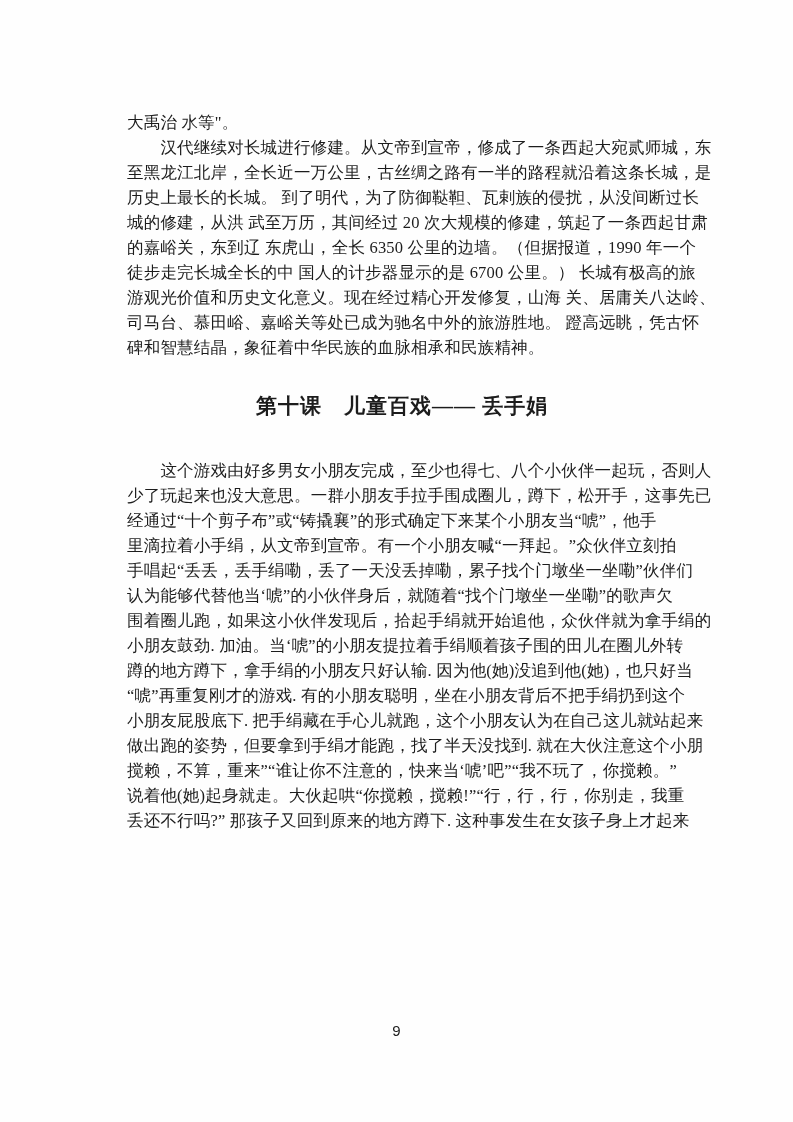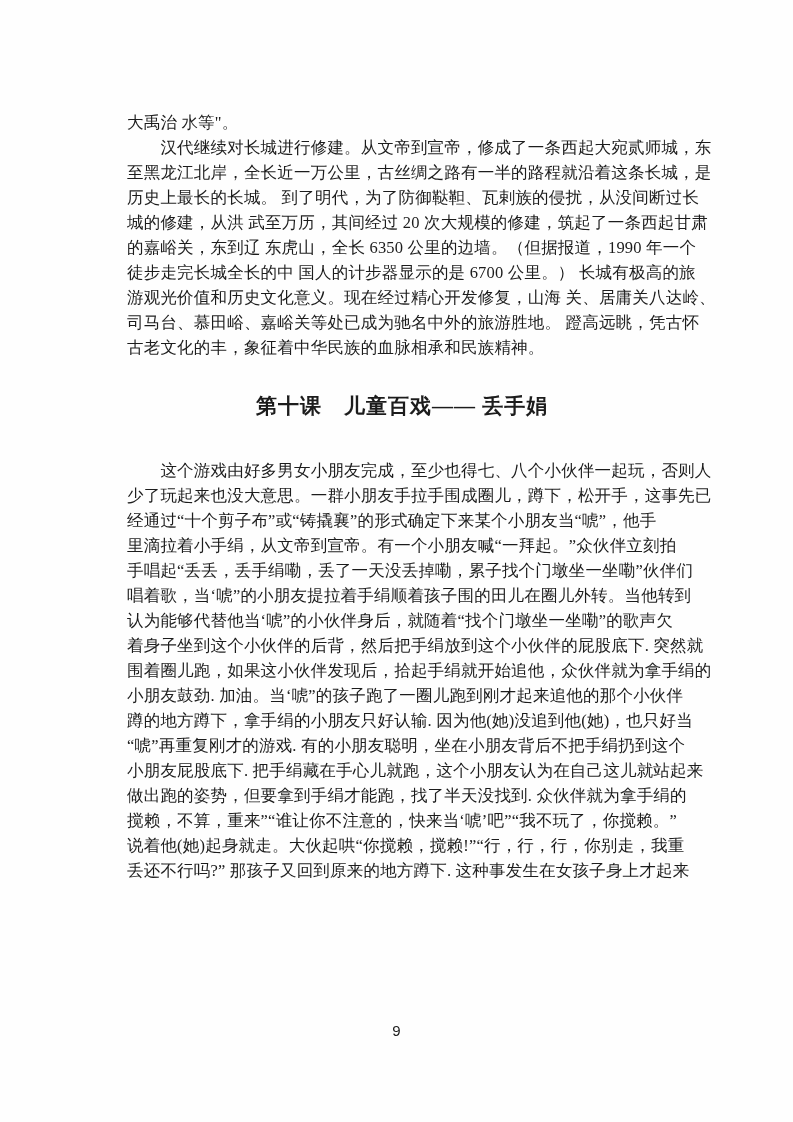--- a/index.html
+++ b/index.html
@@ -62,40 +62,38 @@
 
     <div>
         <div class="line">　　汉代继续对长城进行修建。从文帝到宣帝，修成了一条西起大宛贰师城，东</div>
         <div class="line">至黑龙江北岸，全长近一万公里，古丝绸之路有一半的路程就沿着这条长城，是</div>
         <div class="line">历史上最长的长城。 到了明代，为了防御鞑靼、瓦剌族的侵扰，从没间断过长</div>
         <div class="line">城的修建，从洪 武至万历，其间经过 20 次大规模的修建，筑起了一条西起甘肃</div>
         <div class="line">的嘉峪关，东到辽 东虎山，全长 6350 公里的边墙。（但据报道，1990 年一个</div>
         <div class="line">徒步走完长城全长的中 国人的计步器显示的是 6700 公里。） 长城有极高的旅</div>
         <div class="line">游观光价值和历史文化意义。现在经过精心开发修复，山海 关、居庸关八达岭、</div>
         <div class="line">司马台、慕田峪、嘉峪关等处已成为驰名中外的旅游胜地。 蹬高远眺，凭古怀</div>
-        <div class="line">古老文化的丰，象征着中华民族的血脉相承和民族精神。</div>
+        <div class="line">碑和智慧结晶，象征着中华民族的血脉相承和民族精神。</div>
       </div>
 
     <div class="heading">第十课　儿童百戏—— 丢手娟</div>
 
     <div>
         <div class="line">　　这个游戏由好多男女小朋友完成，至少也得七、八个小伙伴一起玩，否则人</div>
         <div class="line">少了玩起来也没大意思。一群小朋友手拉手围成圈儿，蹲下，松开手，这事先已</div>
         <div class="line">经通过“十个剪子布”或“铸撬襄”的形式确定下来某个小朋友当“唬”，他手</div>
         <div class="line">里滴拉着小手绢，从文帝到宣帝。有一个小朋友喊“一拜起。”众伙伴立刻拍</div>
         <div class="line">手唱起“丢丢，丢手绢嘞，丢了一天没丢掉嘞，累子找个门墩坐一坐嘞”伙伴们</div>
-        <div class="line">唱着歌，当‘唬”的小朋友提拉着手绢顺着孩子围的田儿在圈儿外转。当他转到</div>
         <div class="line">认为能够代替他当‘唬”的小伙伴身后，就随着“找个门墩坐一坐嘞”的歌声欠</div>
-        <div class="line">着身子坐到这个小伙伴的后背，然后把手绢放到这个小伙伴的屁股底下. 突然就</div>
         <div class="line">围着圈儿跑，如果这小伙伴发现后，拾起手绢就开始追他，众伙伴就为拿手绢的</div>
-        <div class="line">小朋友鼓劲. 加油。当‘唬”的孩子跑了一圈儿跑到刚才起来追他的那个小伙伴</div>
+        <div class="line">小朋友鼓劲. 加油。当‘唬”的小朋友提拉着手绢顺着孩子围的田儿在圈儿外转</div>
         <div class="line">蹲的地方蹲下，拿手绢的小朋友只好认输. 因为他(她)没追到他(她)，也只好当</div>
         <div class="line">“唬”再重复刚才的游戏. 有的小朋友聪明，坐在小朋友背后不把手绢扔到这个</div>
         <div class="line">小朋友屁股底下. 把手绢藏在手心儿就跑，这个小朋友认为在自己这儿就站起来</div>
-        <div class="line">做出跑的姿势，但要拿到手绢才能跑，找了半天没找到. 众伙伴就为拿手绢的</div>
+        <div class="line">做出跑的姿势，但要拿到手绢才能跑，找了半天没找到. 就在大伙注意这个小朋</div>
         <div class="line">搅赖，不算，重来”“谁让你不注意的，快来当‘唬’吧”“我不玩了，你搅赖。”</div>
         <div class="line">说着他(她)起身就走。大伙起哄“你搅赖，搅赖!”“行，行，行，你别走，我重</div>
         <div class="line">丢还不行吗?” 那孩子又回到原来的地方蹲下. 这种事发生在女孩子身上才起来</div>
       </div>
 
   </div>
 
   <div class="page-number">9</div>
 </div>
 

